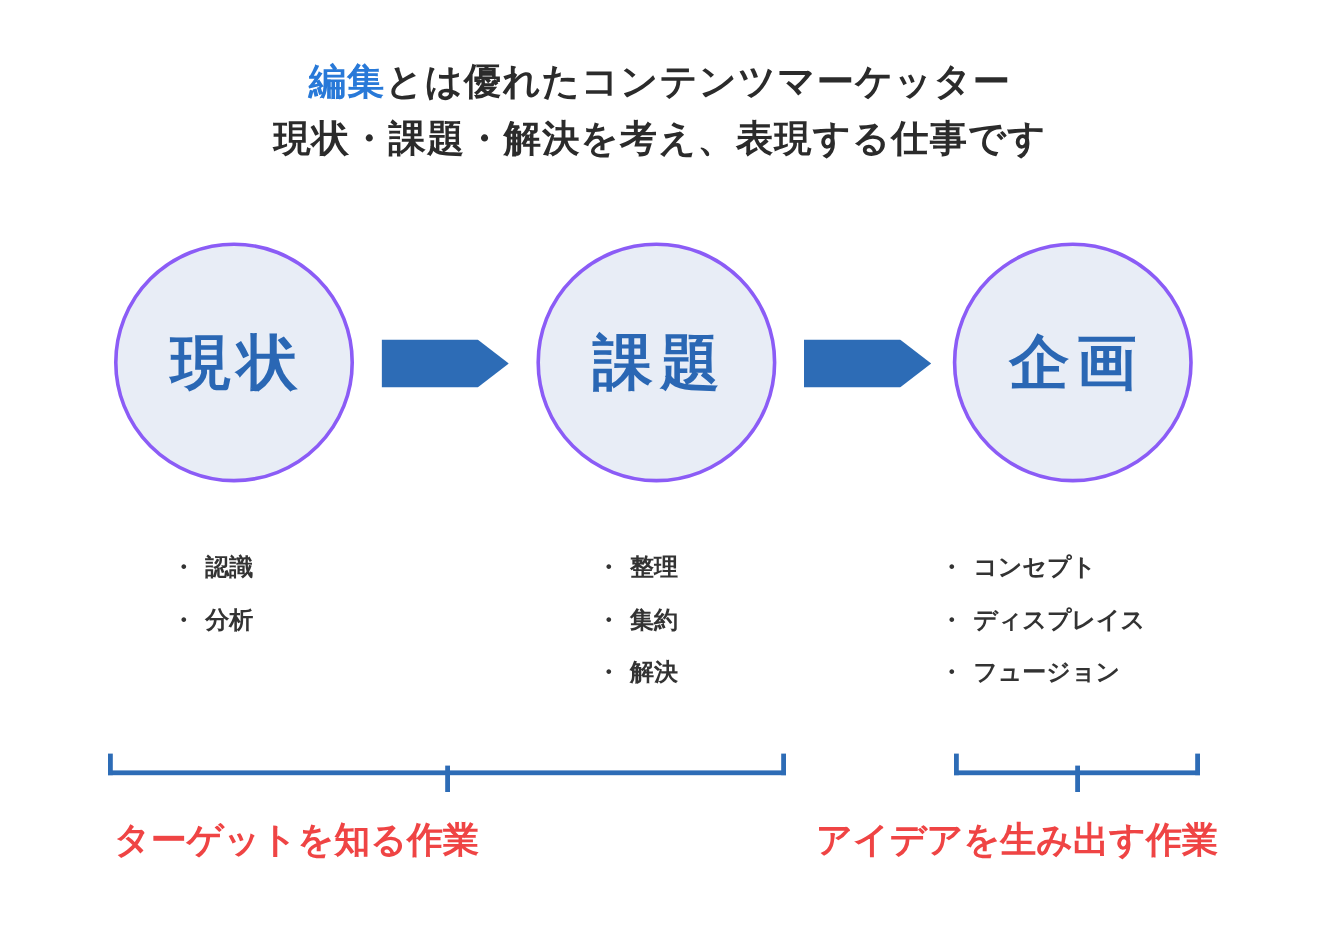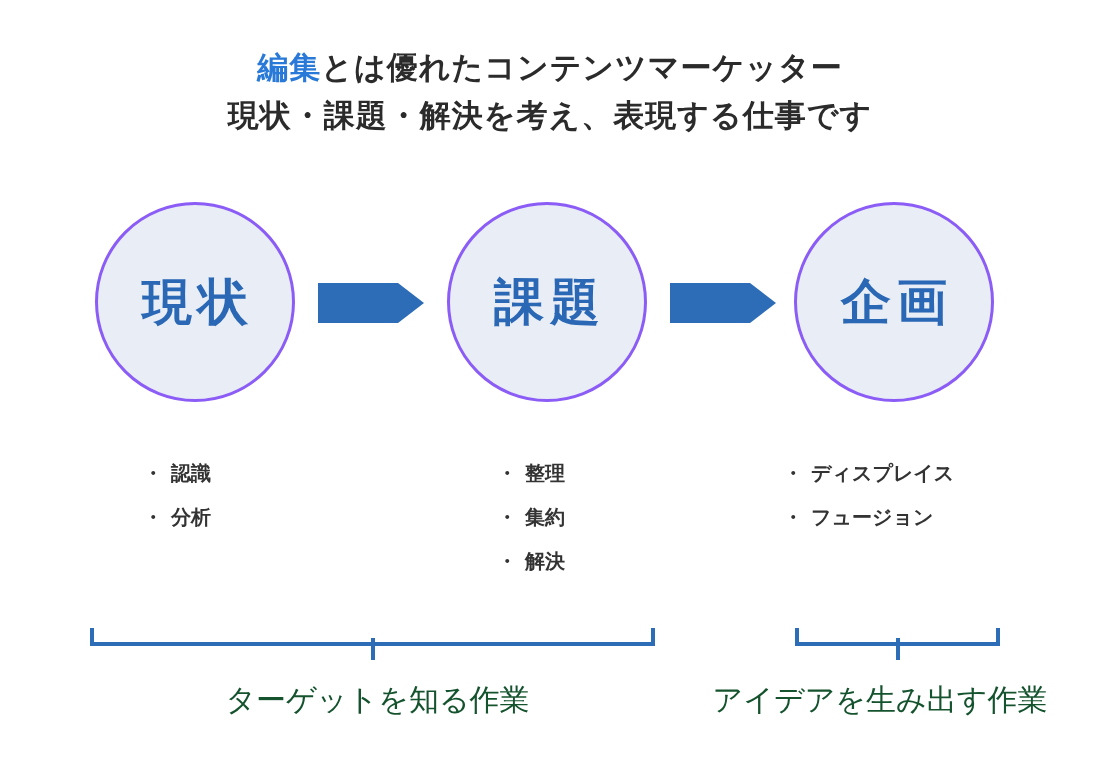--- a/index.html
+++ b/index.html
@@ -98,23 +98,23 @@
     top: 10px;
     width: 4px; height: 22px;
     background: #2d6cb6;
   }
 
   
   .bracket-label {
     position: absolute;
     top: 680px;
     font-size: 30px;
-    font-weight: normal;
-    color: #14532d;
-    text-align: center;
+    font-weight: bold;
+    color: #ef4444;
+    text-align: left;
     white-space: nowrap;
   }
   .bracket-label-1 { left: 95px;  width: 565px; }
   .bracket-label-2 { left: 680px; width: 400px; }
 </style>
 </head>
 <body>
 
 <div class="canvas">
 
@@ -149,20 +149,21 @@
   <div class="list list-1">
     <div><span class="bullet">・</span><span>認識</span></div>
     <div><span class="bullet">・</span><span>分析</span></div>
   </div>
   <div class="list list-2">
     <div><span class="bullet">・</span><span>整理</span></div>
     <div><span class="bullet">・</span><span>集約</span></div>
     <div><span class="bullet">・</span><span>解決</span></div>
   </div>
   <div class="list list-3">
+    <div><span class="bullet">・</span><span>コンセプト</span></div>
     <div><span class="bullet">・</span><span>ディスプレイス</span></div>
     <div><span class="bullet">・</span><span>フュージョン</span></div>
   </div>
 
   <div class="bracket bracket-1">
     <span class="tick"></span>
   </div>
   <div class="bracket bracket-2">
     <span class="tick"></span>
   </div>

